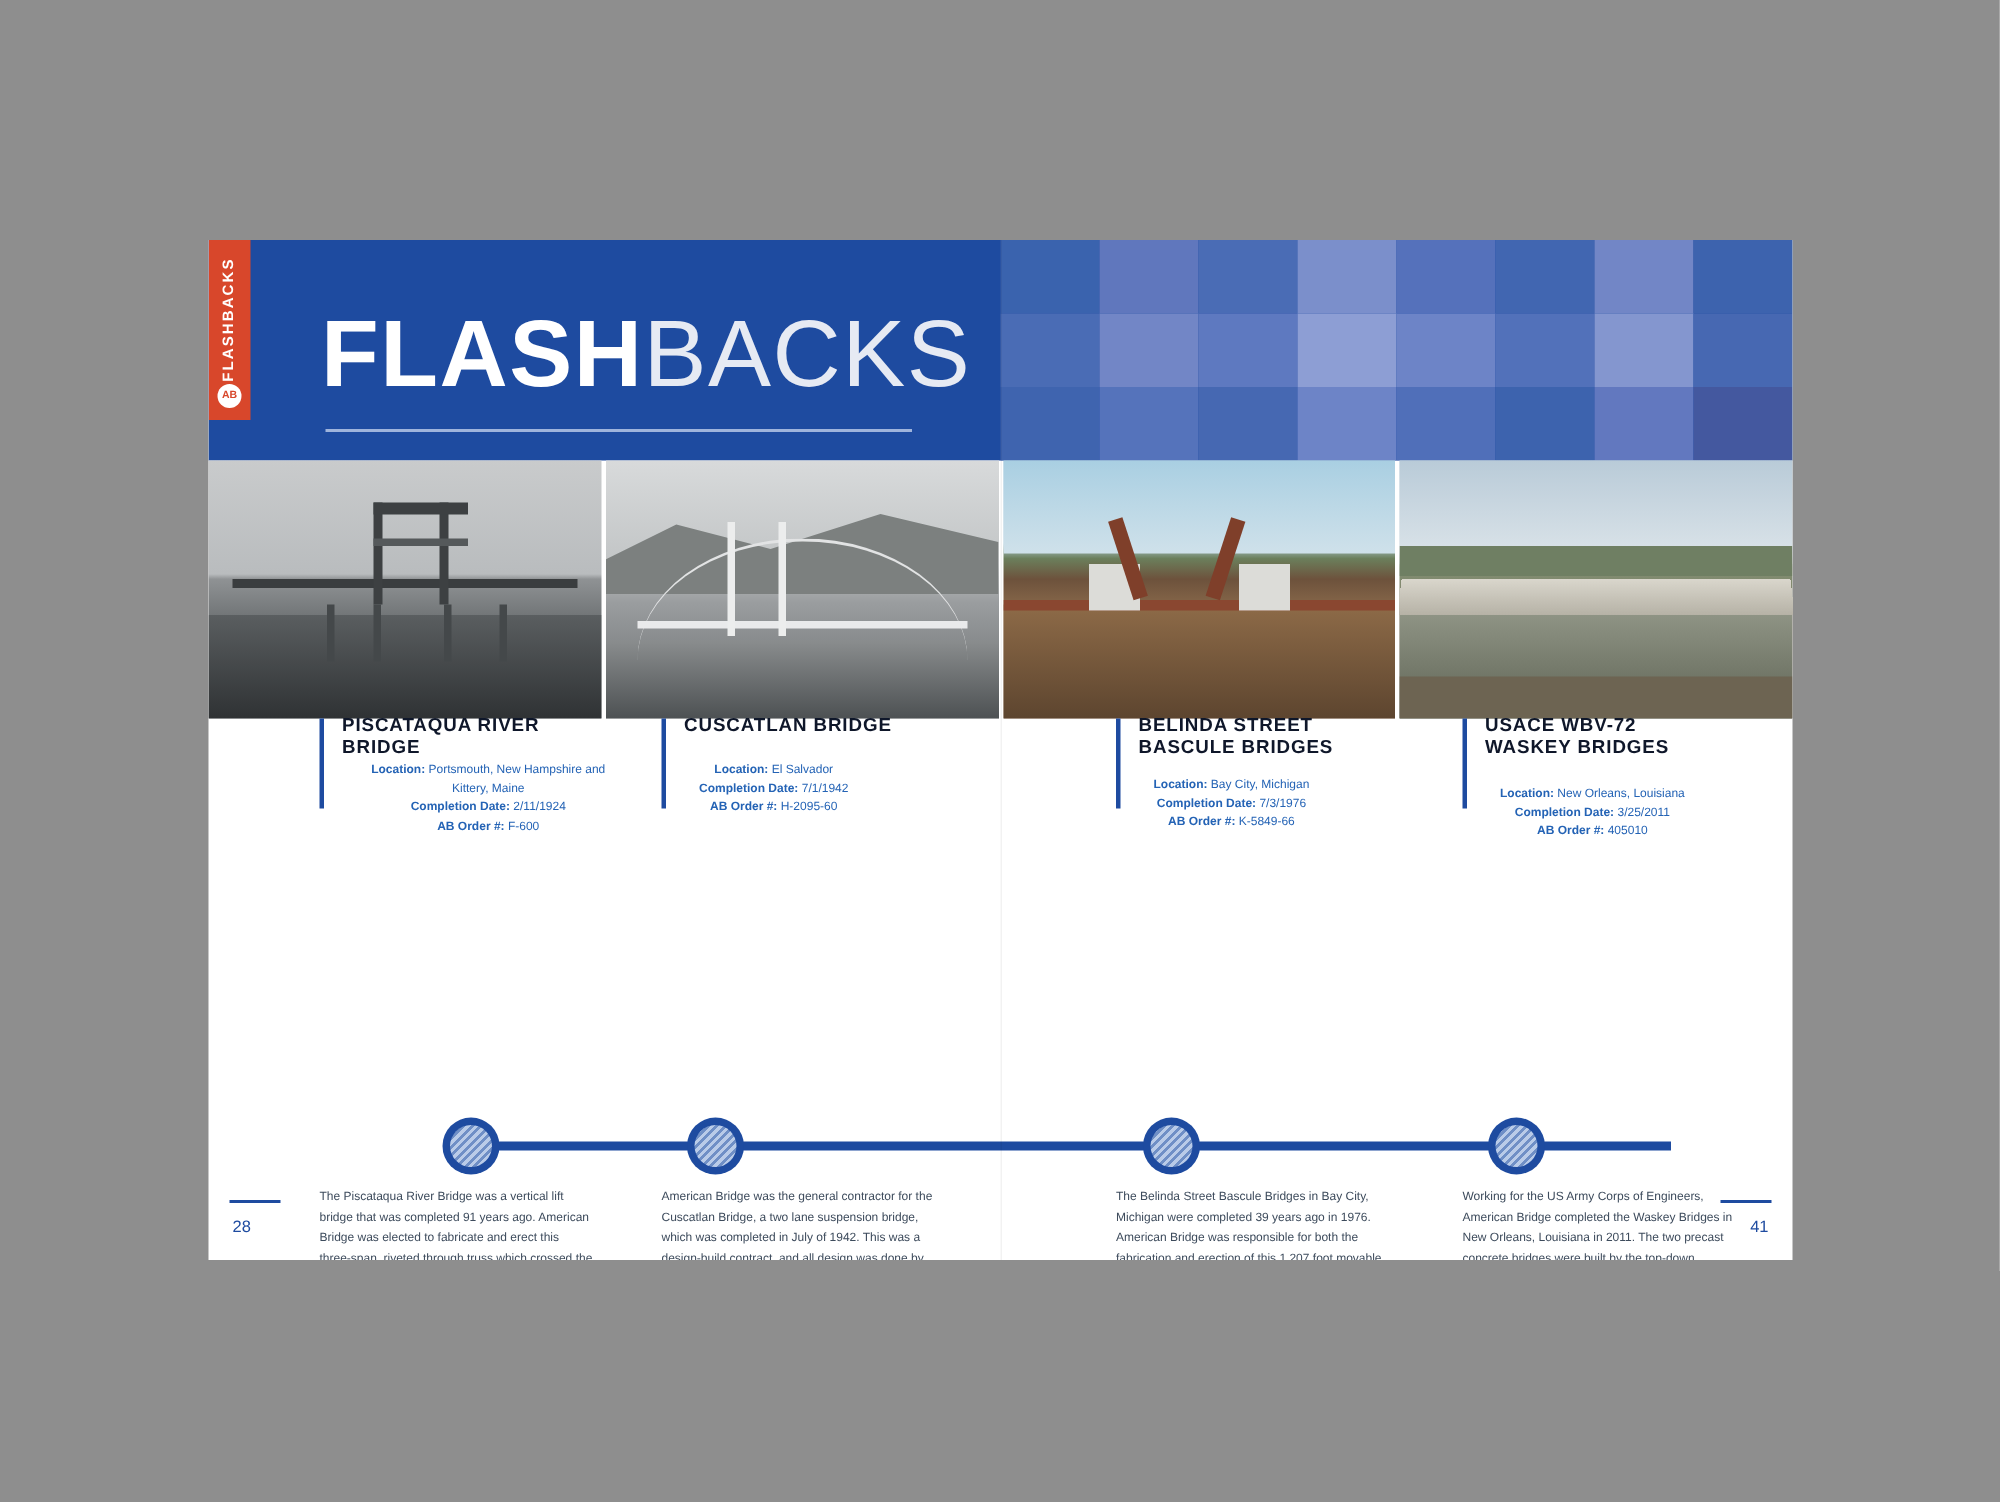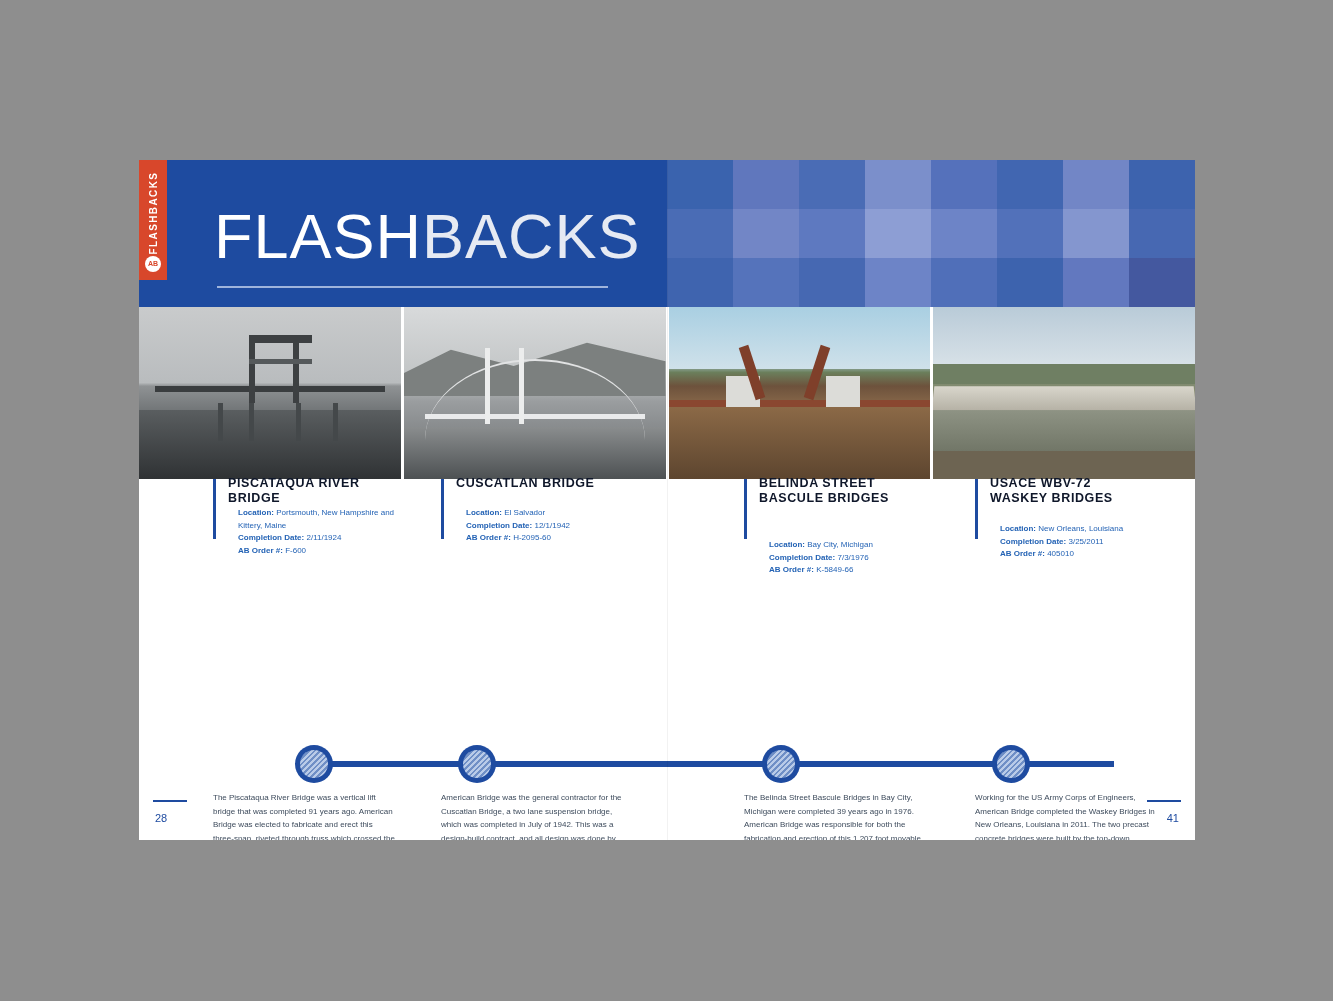--- a/index.html
+++ b/index.html
@@ -70,21 +70,21 @@
   .title {
     position: absolute;
     left: 75px;
     top: 40px;
     font-size: 63px;
     letter-spacing: 1px;
     color: #ffffff;
     z-index: 5;
     white-space: nowrap;
   }
-  .title .bold { font-weight: normal; }
+  .title .bold { font-weight: bold; }
   .title .light { font-weight: 300; color: #e6eaf3; }
   .title-rule {
     position: absolute;
     left: 78px;
     top: 126px;
     width: 391px;
     height: 2px;
     background: #9fb4dc;
     z-index: 5;
   }
@@ -155,20 +155,21 @@
     color: #0f172a;
     line-height: 15px;
     white-space: pre-line;
   }
   .meta {
     position: absolute;
     left: 25px;
     font-size: 8px;
     color: #2463b5;
     line-height: 12.5px;
+    text-align: center;
   }
   .meta b { font-weight: bold; }
   .meta .val { font-weight: normal; }
 
   .tl-line {
     position: absolute;
     left: 175px; top: 282px;
     width: 800px; height: 6px;
     background: #1e4ba0;
   }
@@ -305,34 +306,34 @@
     <div class="node" style="left:156px;">
         <div class="inner"></div>
       </div>
     <div class="para" style="left:74px;top:312px;">The Piscataqua River Bridge was a vertical lift bridge that was completed 91 years ago. American Bridge was elected to fabricate and erect this three-span, riveted through truss which crossed the Piscataqua River, connecting Portsmouth, New Hampshire to Kittery, Maine. It was also designated as a World War I memorial, dedicated to the sailors and soldiers of New Hampshire who participated in the War. The bridge closed permanently in 2011 and has since been replaced. The total length of the original bridge was 1,201 feet.</div>
 
     <div class="entry" style="left:302px;width:200px;">
       <div class="vrule"></div>
       <h2>CUSCATLAN BRIDGE</h2>
       <div class="meta" style="top:28px;">
         <div><b>Location:</b> <span class="val">El Salvador</span></div>
-        <div><b>Completion Date:</b> <span class="val">12/1/1942</span></div>
+        <div><b>Completion Date:</b> <span class="val">7/1/1942</span></div>
         <div><b>AB Order #:</b> <span class="val">H-2095-60</span></div>
       </div>
     </div>
     <div class="node" style="left:319px;">
         <div class="inner"></div>
       </div>
     <div class="para" style="left:302px;top:312px;">American Bridge was the general contractor for the Cuscatlan Bridge, a two lane suspension bridge, which was completed in July of 1942. This was a design-build contract, and all design was done by AB in-house engineering. The bridge was a helical strand highway suspension bridge that carried two lanes across the Rio Lempa. It was destroyed during the civil war in El Salvador in 1984, and has since been replaced.</div>
 
     <div class="entry" style="left:605px;width:205px;">
       <div class="vrule"></div>
       <h2>BELINDA STREET
 BASCULE BRIDGES</h2>
-      <div class="meta" style="top:60px;">
+      <div class="meta" style="top:38px;">
         <div><b>Location:</b> <span class="val">Bay City, Michigan</span></div>
         <div><b>Completion Date:</b> <span class="val">7/3/1976</span></div>
         <div><b>AB Order #:</b> <span class="val">K-5849-66</span></div>
       </div>
     </div>
     <div class="node" style="left:623px;">
         <div class="inner"></div>
       </div>
     <div class="para" style="left:605px;top:312px;">The Belinda Street Bascule Bridges in Bay City, Michigan were completed 39 years ago in 1976. American Bridge was responsible for both the fabrication and erection of this 1,207 foot movable, double leaf rolling bascule span with a mainspan length of 185 feet and a width of 69 feet. The weight of the movable span was 650 tons and the total weight of structural steel in the bridge was 1,765 tons.</div>
 

